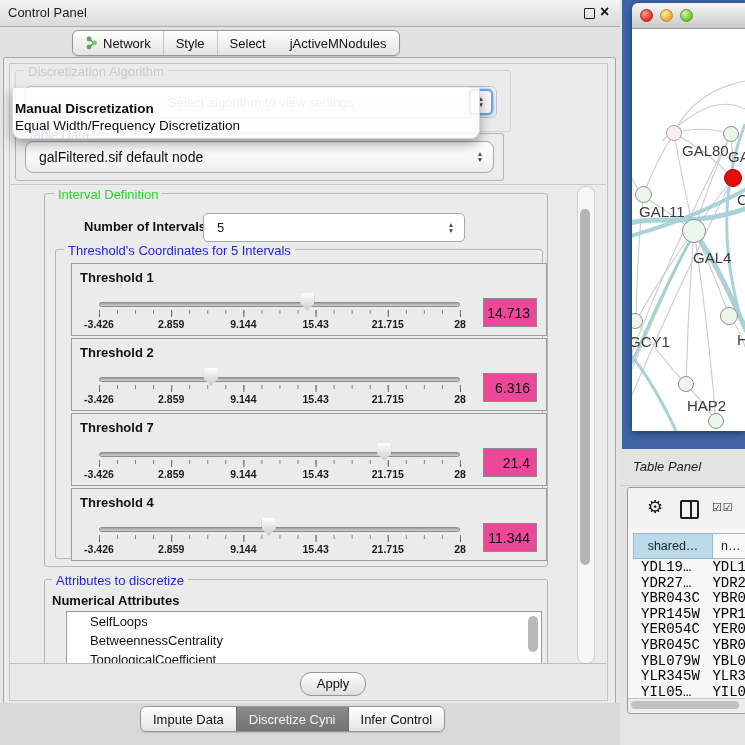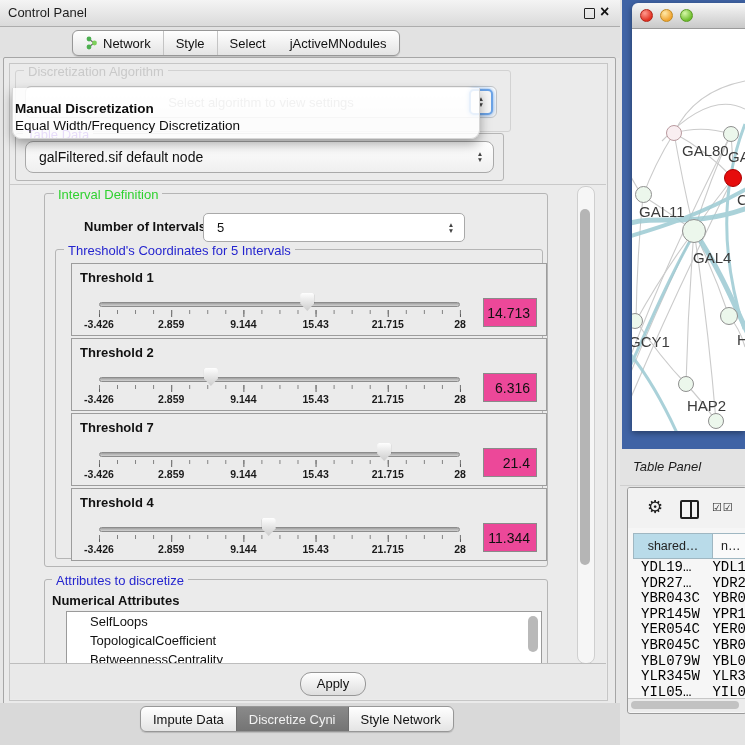--- a/index.html
+++ b/index.html
@@ -272,22 +272,22 @@
           </div>
       </div>
       <div class="vbox">11.344</div>
     </div>
 
     <div class="abs group" style="left:34px;top:394px;width:502px;height:120px;"></div>
     <div class="abs gtitle g-blue" style="left:42px;top:388px;">Attributes to discretize</div>
     <div class="abs" style="left:42px;top:408px;font-size:13px;font-weight:bold;color:#111;">Numerical Attributes</div>
     <div class="listbox" style="top:426px;">
       <div class="li">SelfLoops</div>
+      <div class="li">BetweennessCentrality</div>
       <div class="li">TopologicalCoefficient</div>
-      <div class="li">BetweennessCentrality</div>
       <div class="list-thumb"></div>
     </div>
   </div>
 
   <div class="abs vscroll">
     <div class="vthumb"></div>
   </div>
 
   <div class="abs apply-strip">
     <div class="apply-btn">Apply</div>
@@ -295,21 +295,21 @@
 
   <div class="abs bottombar">
     <div class="tabgroup">
       <div class="tab">
           <span>Impute Data</span>
         </div>
       <div class="tab selected">
           <span>Discretize Cyni</span>
         </div>
       <div class="tab">
-          <span>Style Network</span>
+          <span>Infer Control</span>
         </div>
     </div>
   </div>
 
   <div class="abs right-bg"></div>
   <div class="abs net-frame"></div>
 
   <div class="abs mac-window">
     <div class="mac-titlebar">
       <div class="light l-red"></div>

